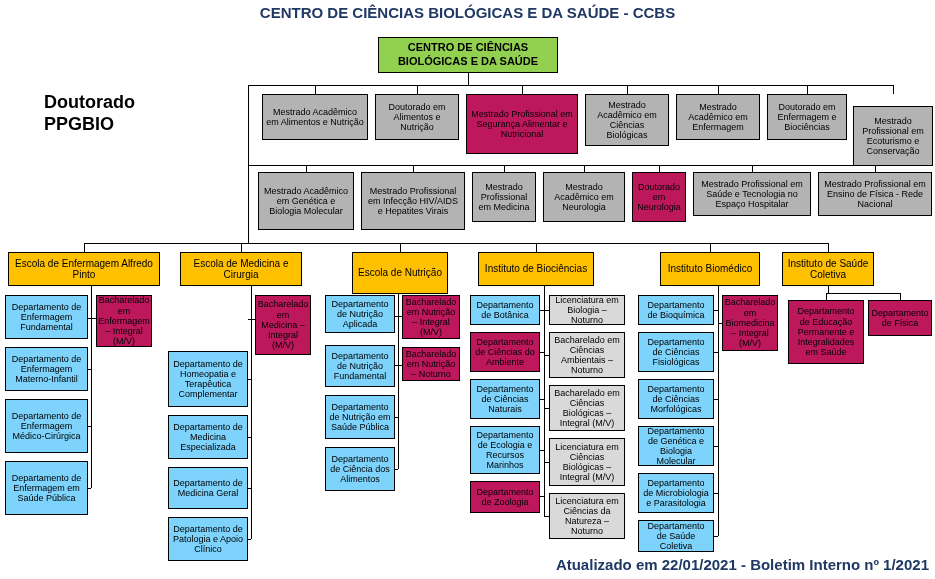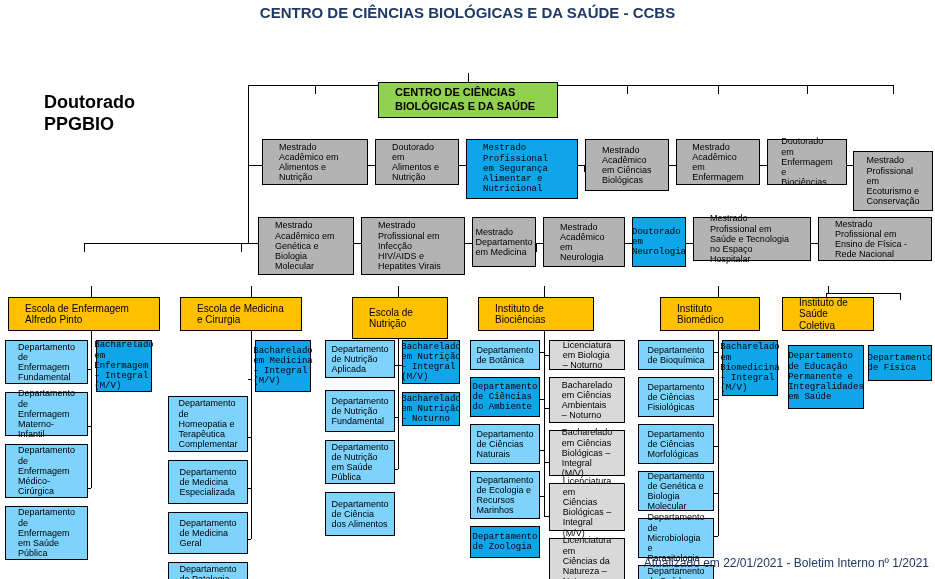--- a/index.html
+++ b/index.html
@@ -2,28 +2,28 @@
 <html><head>
 <meta charset="utf-8">
 <style>
   html,body{margin:0;padding:0;background:#fff;}
   .canvas{position:relative;width:935px;height:579px;background:#ffffff;
     font-family:"Liberation Sans",sans-serif;overflow:hidden;}
   .title{position:absolute;top:4px;left:0;width:100%;text-align:center;
     font-weight:bold;font-size:15px;color:#1F3864;}
   .side-label{position:absolute;left:44px;top:92px;font-weight:bold;font-size:18px;
     color:#000;line-height:1.2;}
-  .footer{position:absolute;right:6px;top:556px;font-weight:normal;font-size:12px;color:#1F3864;text-align:right;}
+  .footer{position:absolute;right:6px;top:556px;font-weight:bold;font-size:15px;color:#1F3864;text-align:right;}
   svg.connectors{position:absolute;left:0;top:0;}
   .box{position:absolute;box-sizing:border-box;border:1px solid #000;
-    display:flex;align-items:center;justify-content:center;
-    font-size:9px;line-height:1.14;padding:1px 16px;color:#000;margin-top:45px;}
+    display:flex;align-items:center;justify-content:center;text-align:center;
+    font-size:9px;line-height:1.14;padding:1px 3px;color:#000;}
   .green{background:#92D050;font-weight:bold;font-size:11px;line-height:1.25;}
   .gray{background:#B3B3B3;}
-  .white{background:#0ea5e9;font-family:Liberation Mono, monospace;}
+  .white{background:#be185d;}
   .lightgray{background:#D9D9D9;}
   .orange{background:#FFC000;font-size:10px;}
   .pink{background:#7dd3fc;}
 </style>
 </head>
 <body>
 
 <div class="canvas">
 
   <div class="title">CENTRO DE CIÊNCIAS BIOLÓGICAS E DA SAÚDE - CCBS</div>
@@ -57,21 +57,21 @@
   <div class="box gray" style="left:262px;top:94px;width:106px;height:46px">Mestrado Acadêmico em Alimentos e Nutrição</div>
   <div class="box gray" style="left:375px;top:94px;width:84px;height:46px">Doutorado em Alimentos e Nutrição</div>
   <div class="box white" style="left:466px;top:94px;width:112px;height:60px">Mestrado Profissional em Segurança Alimentar e Nutricional</div>
   <div class="box gray" style="left:585px;top:94px;width:84px;height:52px">Mestrado Acadêmico em Ciências Biológicas</div>
   <div class="box gray" style="left:676px;top:94px;width:84px;height:46px">Mestrado Acadêmico em Enfermagem</div>
   <div class="box gray" style="left:767px;top:94px;width:80px;height:46px">Doutorado em Enfermagem e Biociências</div>
   <div class="box gray" style="left:853px;top:106px;width:80px;height:60px">Mestrado Profissional em Ecoturismo e Conservação</div>
 
   <div class="box gray" style="left:258px;top:172px;width:96px;height:58px">Mestrado Acadêmico em Genética e Biologia Molecular</div>
   <div class="box gray" style="left:361px;top:172px;width:104px;height:58px">Mestrado Profissional em Infecção HIV/AIDS e Hepatites Virais</div>
-  <div class="box gray" style="left:472px;top:172px;width:64px;height:50px">Mestrado Departamento em Medicina</div>
+  <div class="box gray" style="left:472px;top:172px;width:64px;height:50px">Mestrado Profissional em Medicina</div>
   <div class="box gray" style="left:543px;top:172px;width:82px;height:50px">Mestrado Acadêmico em Neurologia</div>
   <div class="box white" style="left:632px;top:172px;width:54px;height:50px">Doutorado em Neurologia</div>
   <div class="box gray" style="left:693px;top:172px;width:118px;height:44px">Mestrado Profissional em Saúde e Tecnologia no Espaço Hospitalar</div>
   <div class="box gray" style="left:818px;top:172px;width:114px;height:44px">Mestrado Profissional em Ensino de Física - Rede Nacional</div>
 
   <div class="box orange" style="left:8px;top:252px;width:152px;height:34px">Escola de Enfermagem Alfredo Pinto</div>
   <div class="box orange" style="left:180px;top:252px;width:122px;height:34px">Escola de Medicina e Cirurgia</div>
   <div class="box orange" style="left:352px;top:252px;width:96px;height:42px">Escola de Nutrição</div>
   <div class="box orange" style="left:478px;top:252px;width:116px;height:34px">Instituto de Biociências</div>
   <div class="box orange" style="left:660px;top:252px;width:100px;height:34px">Instituto Biomédico</div>
@@ -80,21 +80,21 @@
   <div class="box pink" style="left:5px;top:295px;width:83px;height:44px">Departamento de Enfermagem Fundamental</div>
   <div class="box pink" style="left:5px;top:347px;width:83px;height:44px">Departamento de Enfermagem Materno-Infantil</div>
   <div class="box pink" style="left:5px;top:399px;width:83px;height:54px">Departamento de Enfermagem Médico-Cirúrgica</div>
   <div class="box pink" style="left:5px;top:461px;width:83px;height:54px">Departamento de Enfermagem em Saúde Pública</div>
   <div class="box white" style="left:96px;top:295px;width:56px;height:52px">Bacharelado em Enfermagem – Integral (M/V)</div>
 
   <div class="box pink" style="left:168px;top:351px;width:80px;height:56px">Departamento de Homeopatia e Terapêutica Complementar</div>
   <div class="box pink" style="left:168px;top:415px;width:80px;height:44px">Departamento de Medicina Especializada</div>
   <div class="box pink" style="left:168px;top:467px;width:80px;height:42px">Departamento de Medicina Geral</div>
   <div class="box pink" style="left:168px;top:517px;width:80px;height:44px">Departamento de Patologia e Apoio Clínico</div>
-  <div class="box white" style="left:255px;top:295px;width:56px;height:52px">Bacharelado em Medicina – Integral (M/V)</div>
+  <div class="box white" style="left:255px;top:295px;width:56px;height:60px">Bacharelado em Medicina – Integral (M/V)</div>
 
   <div class="box pink" style="left:325px;top:295px;width:70px;height:38px">Departamento de Nutrição Aplicada</div>
   <div class="box pink" style="left:325px;top:345px;width:70px;height:42px">Departamento de Nutrição Fundamental</div>
   <div class="box pink" style="left:325px;top:395px;width:70px;height:44px">Departamento de Nutrição em Saúde Pública</div>
   <div class="box pink" style="left:325px;top:447px;width:70px;height:44px">Departamento de Ciência dos Alimentos</div>
   <div class="box white" style="left:402px;top:295px;width:58px;height:44px">Bacharelado em Nutrição – Integral (M/V)</div>
   <div class="box white" style="left:402px;top:347px;width:58px;height:34px">Bacharelado em Nutrição – Noturno</div>
 
   <div class="box pink" style="left:470px;top:295px;width:70px;height:30px">Departamento de Botânica</div>
   <div class="box white" style="left:470px;top:332px;width:70px;height:40px">Departamento de Ciências do Ambiente</div>

